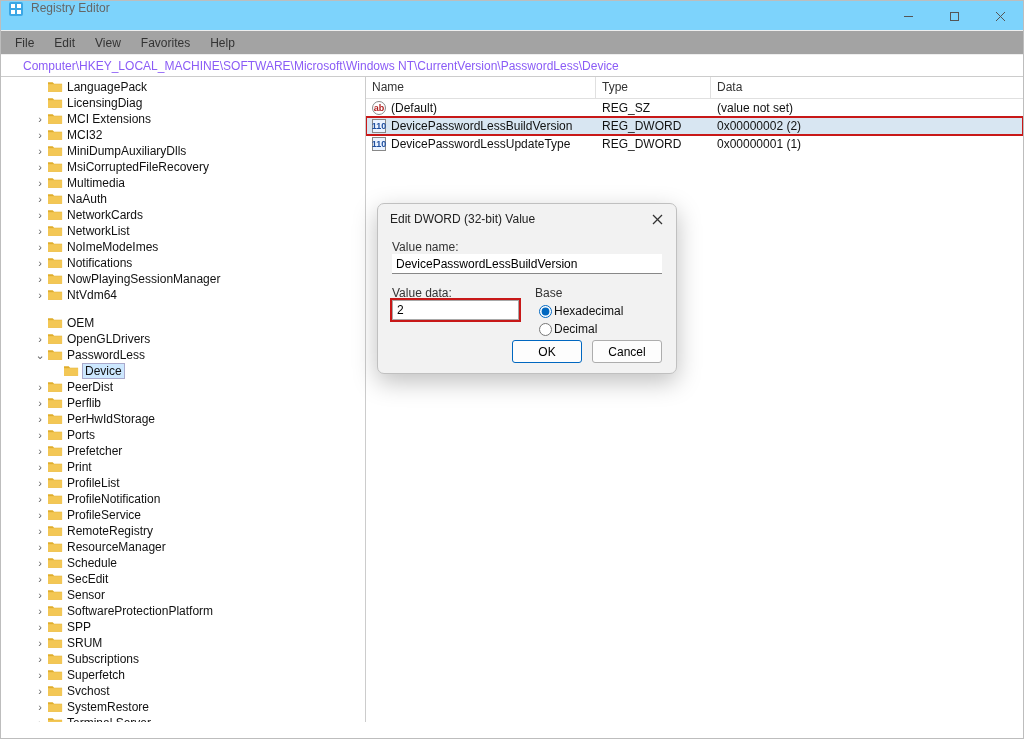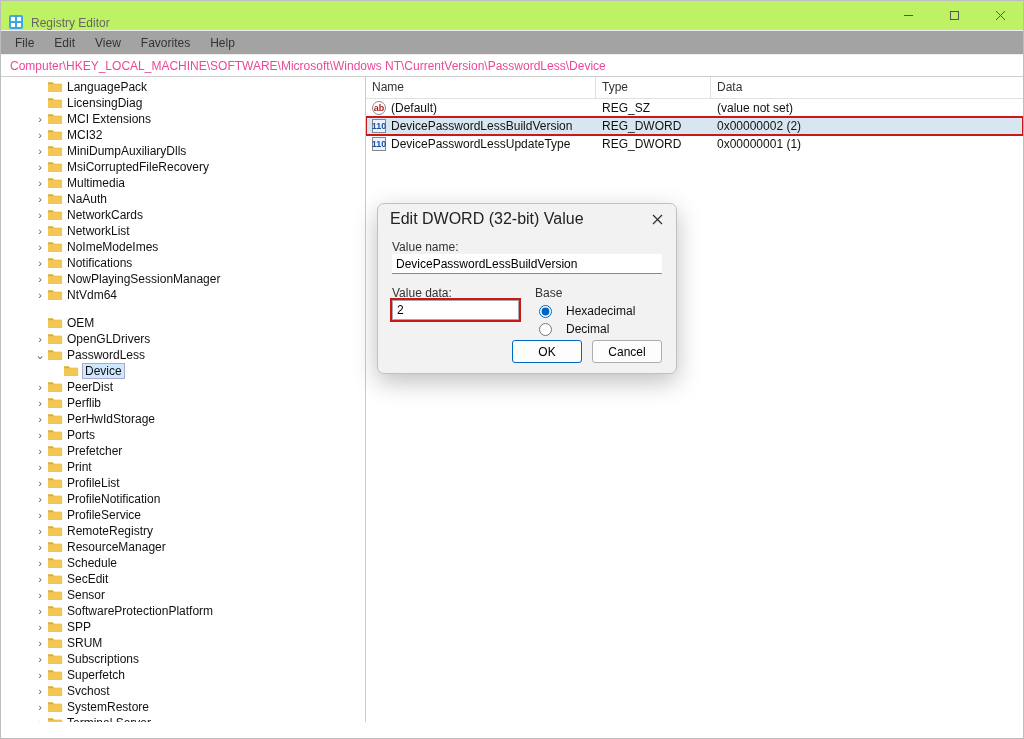--- a/index.html
+++ b/index.html
@@ -1,28 +1,28 @@
 <!DOCTYPE html>
 <html><head>
 <meta charset="utf-8">
 <style>
   * { box-sizing: border-box; }
   html, body { margin:0; padding:0; font-family: "Segoe UI", Arial, sans-serif; font-size:12px; color:#111; background:#fff; height:739px; width:1024px; overflow:hidden;}
   .window { width:1024px; height:739px; border:1px solid #bdbdbd; background:#fff; display:flex; flex-direction:column; position:relative;}
   
-  .titlebar { height:30px; display:flex; align-items:flex-end; background:#bef264; border-bottom:1px solid #eee;}
+  .titlebar { height:30px; display:flex; align-items:flex-start; background:#7dd3fc; border-bottom:1px solid #eee;}
   .titlebar .appicon { width:16px; height:16px; margin:0 7px; display:inline-flex; align-items:center; justify-content:center;}
   .titlebar .title { color:#666; }
   .titlebar .spacer { flex:1; }
   .winbtn { width:46px; height:30px; display:flex; align-items:center; justify-content:center; color:#555;}
   
   .menubar { height:24px; display:flex; align-items:center; padding:0 4px; border-bottom:1px solid #eee; background:#a3a3a3;}
   .menuitem { padding:3px 10px; color:#333; }
   
-  .addressbar { height:22px; display:flex; align-items:center; padding:2px 9px; color:#ec4899; background:#fff; border-bottom:1px solid #ccc; }
+  .addressbar { height:22px; display:flex; align-items:center; padding:2px 22px; color:#8b5cf6; background:#fff; border-bottom:1px solid #ccc; }
   
   .content { flex:1; display:flex; min-height:0;padding-left:12px; }
   .treepane { width:353px; border-right:1px solid #ccc; overflow:auto; background:#fff; padding:2px 0; }
   .listpane { flex:1; display:flex; flex-direction:column; overflow:hidden; }
   .listheader { display:flex; height:22px; border-bottom:1px solid #e0e0e0; color:#333; }
   .col       { padding:3px 6px; border-right:1px solid #e0e0e0;}
   .col.name  { width:230px; }
   .col.type  { width:115px; }
   .col.data  { flex:1; border-right:none; }
   .listbody  { flex:1; overflow:auto;}
@@ -38,31 +38,31 @@
   
   .node { display:flex; align-items:center; height:16px; white-space:nowrap; padding-left:4px;}
   .node .tgl { width:14px; text-align:center; color:#666; font-size:11px; }
   .node .fld { width:16px; height:14px; margin-right:4px; display:inline-flex; align-items:center; justify-content:center;}
   .node .fld svg{ width:15px; height:12px;}
   .node .lbl {}
   .node.selected .lbl { background:#cde8ff; outline:1px solid #aac; padding:0 2px;}
   
   .dlg-backdrop { position:absolute; inset:0; pointer-events:none;}
   .dlg { position:absolute; left:376px; top:202px; width:300px; background:#f2f2f2; border:1px solid #c0c0c0; border-radius:7px; box-shadow:0 8px 24px rgba(0,0,0,0.25); pointer-events:auto; }
-  .dlg-head { display:flex; align-items:center; padding:6px 10px 4px 12px; font-size:16px; color:#222;}
+  .dlg-head { display:flex; align-items:center; padding:6px 10px 4px 12px; font-size:12px; color:#222;}
   .dlg-head .grow { flex:1;}
   .dlg-close { width:18px; height:18px; display:flex; align-items:center; justify-content:center;}
   .dlg-body { padding:2px 14px 10px 14px; }
   .dlg-label { color:#333; margin-top:6px; font-size:12px;}
   .dlg-input { width:100%; height:20px; border:1px solid #a8a8a8; background:#fff; padding:0 4px; font-size:12px;}
   .dlg-input.ro { background:#fff; border-bottom:1px solid #888; border-left:none; border-right:none; border-top:none;}
   .dlg-row { display:flex; gap:16px; margin-top:6px;}
   .dlg-col { flex:1; }
   .dlg-input.hl { outline:2px solid #c81818; color:#000; }
-  .radio { display:flex; align-items:center; gap:14px; margin:4px 4px;}
+  .radio { display:flex; align-items:center; gap:2px; margin:4px 4px;}
   .radio input { accent-color:#0067c0; margin:0;}
   .dlg-actions { display:flex; gap:10px; justify-content:flex-end; margin-top:0; }
   .dlg-btn { width:70px; height:23px; border:1px solid #adadad; background:#fdfdfd; border-radius:3px; font-size:12px;}
   .dlg-btn.primary { border-color:#0067c0; }
   
   .statusbar { height:16px; }
   
   .fld svg .f1{fill:#f3c755;} .fld svg .f2{fill:#e0ad2b;}
 </style>
 </head>

